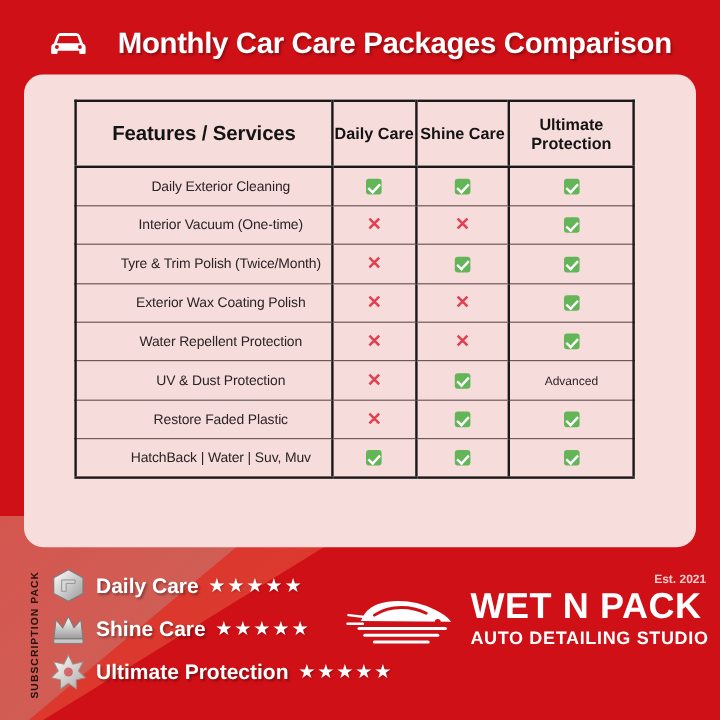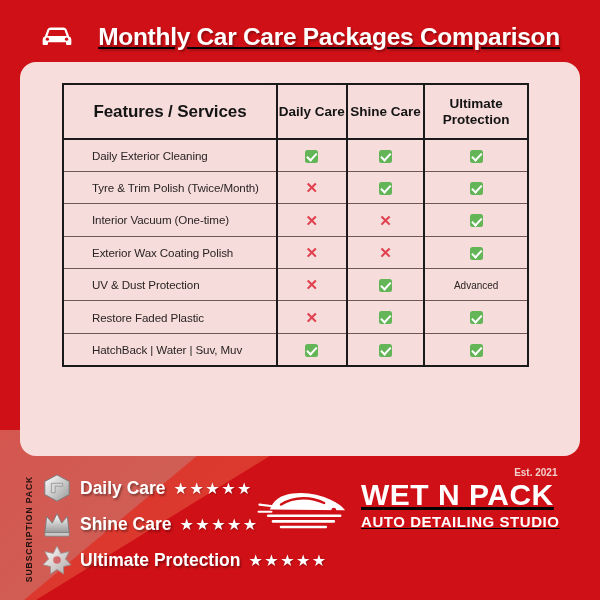--- a/index.html
+++ b/index.html
@@ -45,21 +45,20 @@
   
   .title-bar {
     position: absolute;
     left: 0; top: 14px;
     width: 600px; height: 46px;
     display: flex;
     align-items: center;
     justify-content: center;
     gap: 24px;
     z-index: 5;
-    text-decoration: underline;
   }
   .car-icon { width: 34px; height: 26px; display: block; flex: none; }
   .title-text {
     color: #ffffff;
     font-size: 24.5px;
     font-weight: bold;
     letter-spacing: -0.3px;
     text-shadow: 1.5px 1.5px 2px rgba(0,0,0,.30);
     white-space: nowrap;
   }
@@ -113,21 +112,21 @@
     letter-spacing: -0.1px;
   }
 
   tbody td {
     height: 32.4px;
     font-size: 11.6px;
     color: #2a2424;
     vertical-align: middle;
   }
   tbody td.feat-cell {
-    text-align: left;
+    text-align: center;
     padding-left: 28px;
     letter-spacing: -0.1px;
     margin-top: 36px;
   }
   tbody td.mark-cell { text-align: center; }
   tbody tr:last-child td { border-bottom: 2.5px solid #1a1a1a; }
 
   .chk {
     display: inline-block;
     width: 13px; height: 13px;
@@ -196,26 +195,26 @@
     color: #ffffff;
     font-size: 16px;
     letter-spacing: 1.5px;
     white-space: nowrap;
     text-shadow: 1px 1px 1.5px rgba(0,0,0,.25);
   }
 
   
   .brand {
     position: absolute;
-    left: 257px; top: 480px;
+    left: 288px; top: 480px;
     width: 310px; height: 70px;
     display: flex;
+    align-items: center;
     gap: 8px;
     z-index: 6;
-    text-decoration: underline;
   }
   .brand-car { width: 96px; height: 54px; flex: none; display: block; }
   .brand-txt { position: relative; }
   .brand-main {
     color: #ffffff;
     font-size: 30px;
     font-weight: bold;
     letter-spacing: 0.5px;
     line-height: 1;
     white-space: nowrap;
@@ -273,33 +272,39 @@
     </tr>
   </thead>
   <tbody id="table-body">
       <tr>
         <td class="feat-cell">Daily Exterior Cleaning</td>
         <td class="mark-cell v-sep"><span class="chk"></span></td>
         <td class="mark-cell v-sep"><span class="chk"></span></td>
         <td class="mark-cell v-sep"><span class="chk"></span></td>
       </tr>
       <tr>
+        <td class="feat-cell">Interior Vacuum (One-time)</td>
+        <td class="mark-cell v-sep"><span class="xmark">✕</span></td>
+        <td class="mark-cell v-sep"><span class="xmark">✕</span></td>
+        <td class="mark-cell v-sep"><span class="chk"></span></td>
+      </tr>
+      <tr>
         <td class="feat-cell">Tyre &amp; Trim Polish (Twice/Month)</td>
         <td class="mark-cell v-sep"><span class="xmark">✕</span></td>
         <td class="mark-cell v-sep"><span class="chk"></span></td>
         <td class="mark-cell v-sep"><span class="chk"></span></td>
       </tr>
       <tr>
-        <td class="feat-cell">Interior Vacuum (One-time)</td>
-        <td class="mark-cell v-sep"><span class="xmark">✕</span></td>
-        <td class="mark-cell v-sep"><span class="xmark">✕</span></td>
-        <td class="mark-cell v-sep"><span class="chk"></span></td>
-      </tr>
-      <tr>
         <td class="feat-cell">Exterior Wax Coating Polish</td>
+        <td class="mark-cell v-sep"><span class="xmark">✕</span></td>
+        <td class="mark-cell v-sep"><span class="xmark">✕</span></td>
+        <td class="mark-cell v-sep"><span class="chk"></span></td>
+      </tr>
+      <tr>
+        <td class="feat-cell">Water Repellent Protection</td>
         <td class="mark-cell v-sep"><span class="xmark">✕</span></td>
         <td class="mark-cell v-sep"><span class="xmark">✕</span></td>
         <td class="mark-cell v-sep"><span class="chk"></span></td>
       </tr>
       <tr>
         <td class="feat-cell">UV &amp; Dust Protection</td>
         <td class="mark-cell v-sep"><span class="xmark">✕</span></td>
         <td class="mark-cell v-sep"><span class="chk"></span></td>
         <td class="mark-cell v-sep"><span class="word">Advanced</span></td>
       </tr>

